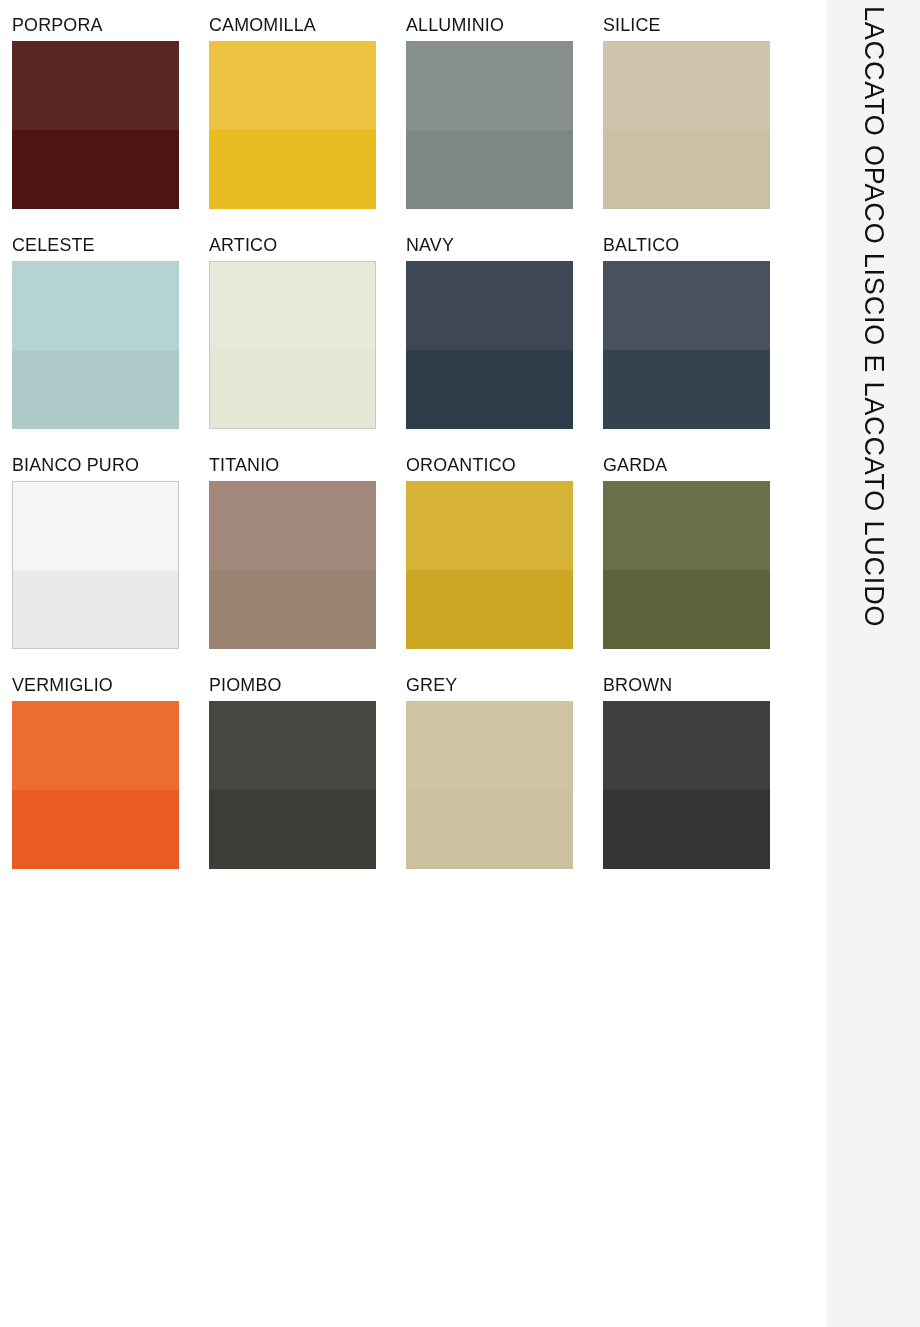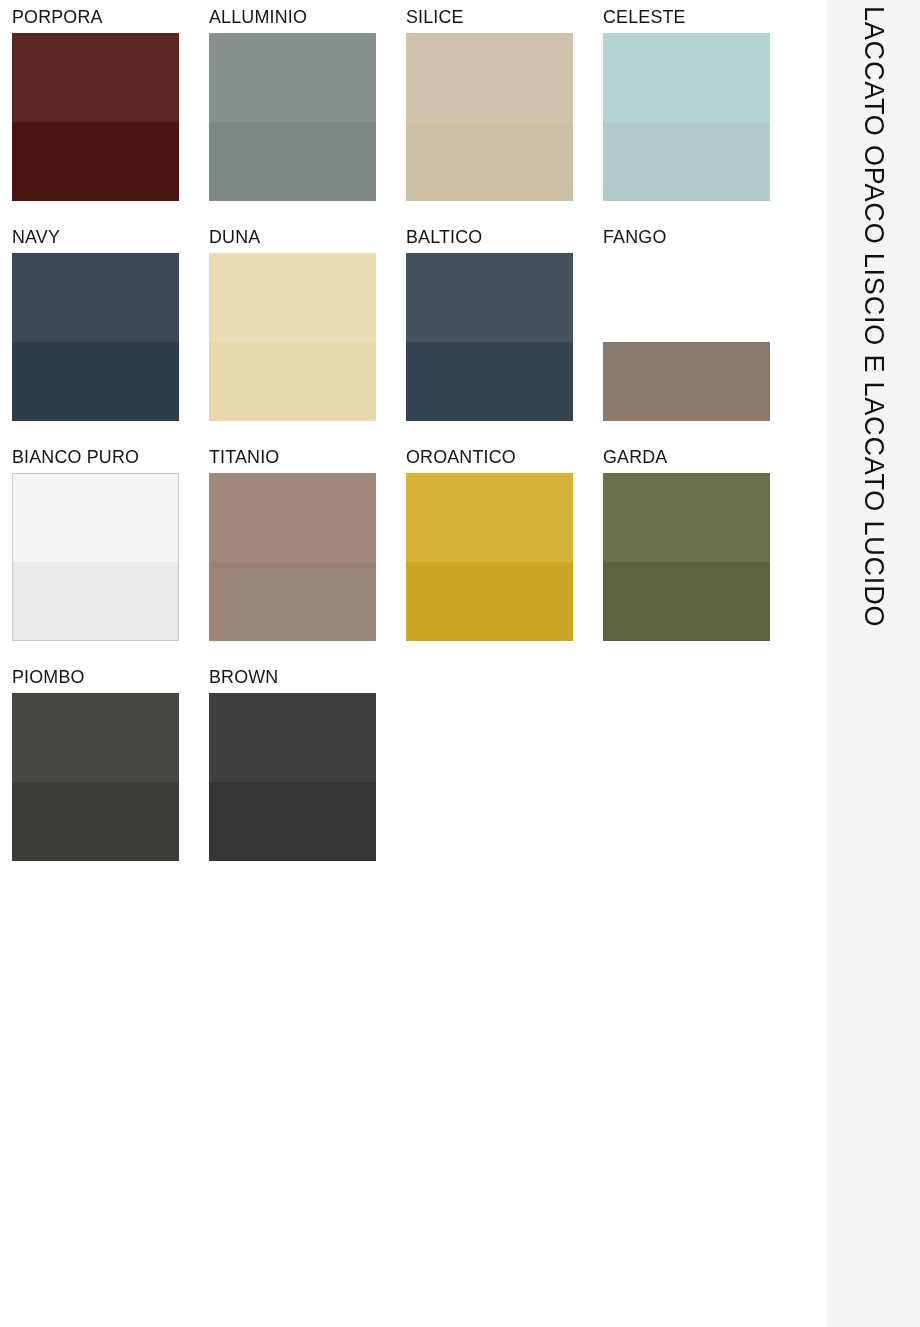--- a/index.html
+++ b/index.html
@@ -44,21 +44,21 @@
     letter-spacing: 0.8px;
     color: #111111;
     font-family: "Liberation Sans", sans-serif;
     font-weight: 400;
     white-space: nowrap;
   }
 
   
   #swatch-grid {
     position: absolute;
-    top: 0;
+    top: 8px;
     left: 0;
     width: 827px;
     height: 1140px;
     box-sizing: border-box;
     padding: 7px 0 0 12px;
     display: grid;
     grid-template-columns: repeat(4, 197px);
     grid-template-rows: repeat(6, 220px);
     align-content: start;
   }
@@ -111,20 +111,27 @@
 
 <div id="swatch-grid">
     <div class="swatch-cell">
       <span class="swatch-label">PORPORA</span>
       <div class="swatch-chip">
         <div class="chip-matte" style="background: rgb(91, 39, 35);"></div>
         <div class="chip-gloss" style="background: rgb(77, 21, 17);"></div>
       </div>
     </div>
     <div class="swatch-cell">
+      <span class="swatch-label">CAMOMILLA</span>
+      <div class="swatch-chip">
+        <div class="chip-matte" style="background: rgb(238, 194, 65);"></div>
+        <div class="chip-gloss" style="background: rgb(233, 189, 34);"></div>
+      </div>
+    </div>
+    <div class="swatch-cell">
       <span class="swatch-label">ALLUMINIO</span>
       <div class="swatch-chip">
         <div class="chip-matte" style="background: rgb(135, 144, 143);"></div>
         <div class="chip-gloss" style="background: rgb(125, 135, 134);"></div>
       </div>
     </div>
     <div class="swatch-cell">
       <span class="swatch-label">SILICE</span>
       <div class="swatch-chip">
         <div class="chip-matte" style="background: rgb(207, 195, 172);"></div>
@@ -132,45 +139,38 @@
       </div>
     </div>
     <div class="swatch-cell">
       <span class="swatch-label">CELESTE</span>
       <div class="swatch-chip">
         <div class="chip-matte" style="background: rgb(182, 211, 211);"></div>
         <div class="chip-gloss" style="background: rgb(174, 203, 202);"></div>
       </div>
     </div>
     <div class="swatch-cell">
+      <span class="swatch-label">ARTICO</span>
+      <div class="swatch-chip outlined">
+        <div class="chip-matte" style="background: rgb(230, 234, 217);"></div>
+        <div class="chip-gloss" style="background: rgb(227, 231, 212);"></div>
+      </div>
+    </div>
+    <div class="swatch-cell">
       <span class="swatch-label">NAVY</span>
       <div class="swatch-chip">
         <div class="chip-matte" style="background: rgb(61, 71, 85);"></div>
         <div class="chip-gloss" style="background: rgb(45, 61, 73);"></div>
       </div>
     </div>
     <div class="swatch-cell">
-      <span class="swatch-label">DUNA</span>
-      <div class="swatch-chip">
-        <div class="chip-matte" style="background: rgb(234, 220, 180);"></div>
-        <div class="chip-gloss" style="background: rgb(231, 215, 171);"></div>
-      </div>
-    </div>
-    <div class="swatch-cell">
       <span class="swatch-label">BALTICO</span>
       <div class="swatch-chip">
         <div class="chip-matte" style="background: rgb(71, 82, 94);"></div>
         <div class="chip-gloss" style="background: rgb(51, 68, 80);"></div>
-      </div>
-    </div>
-    <div class="swatch-cell">
-      <span class="swatch-label">FANGO</span>
-      <div class="swatch-chip">
-        <div class="chip-matte"></div>
-        <div class="chip-gloss" style="background: rgb(139, 122, 108);"></div>
       </div>
     </div>
     <div class="swatch-cell">
       <span class="swatch-label">BIANCO PURO</span>
       <div class="swatch-chip outlined">
         <div class="chip-matte" style="background: rgb(244, 245, 245);"></div>
         <div class="chip-gloss" style="background: rgb(233, 234, 234);"></div>
       </div>
     </div>
     <div class="swatch-cell">
@@ -188,24 +188,38 @@
       </div>
     </div>
     <div class="swatch-cell">
       <span class="swatch-label">GARDA</span>
       <div class="swatch-chip">
         <div class="chip-matte" style="background: rgb(104, 113, 74);"></div>
         <div class="chip-gloss" style="background: rgb(91, 100, 58);"></div>
       </div>
     </div>
     <div class="swatch-cell">
+      <span class="swatch-label">VERMIGLIO</span>
+      <div class="swatch-chip">
+        <div class="chip-matte" style="background: rgb(237, 108, 47);"></div>
+        <div class="chip-gloss" style="background: rgb(232, 92, 34);"></div>
+      </div>
+    </div>
+    <div class="swatch-cell">
       <span class="swatch-label">PIOMBO</span>
       <div class="swatch-chip">
         <div class="chip-matte" style="background: rgb(68, 72, 65);"></div>
         <div class="chip-gloss" style="background: rgb(58, 62, 55);"></div>
+      </div>
+    </div>
+    <div class="swatch-cell">
+      <span class="swatch-label">GREY</span>
+      <div class="swatch-chip">
+        <div class="chip-matte" style="background: rgb(208, 195, 164);"></div>
+        <div class="chip-gloss" style="background: rgb(205, 192, 160);"></div>
       </div>
     </div>
     <div class="swatch-cell">
       <span class="swatch-label">BROWN</span>
       <div class="swatch-chip">
         <div class="chip-matte" style="background: rgb(65, 63, 61);"></div>
         <div class="chip-gloss" style="background: rgb(55, 53, 51);"></div>
       </div>
     </div>
   </div>

